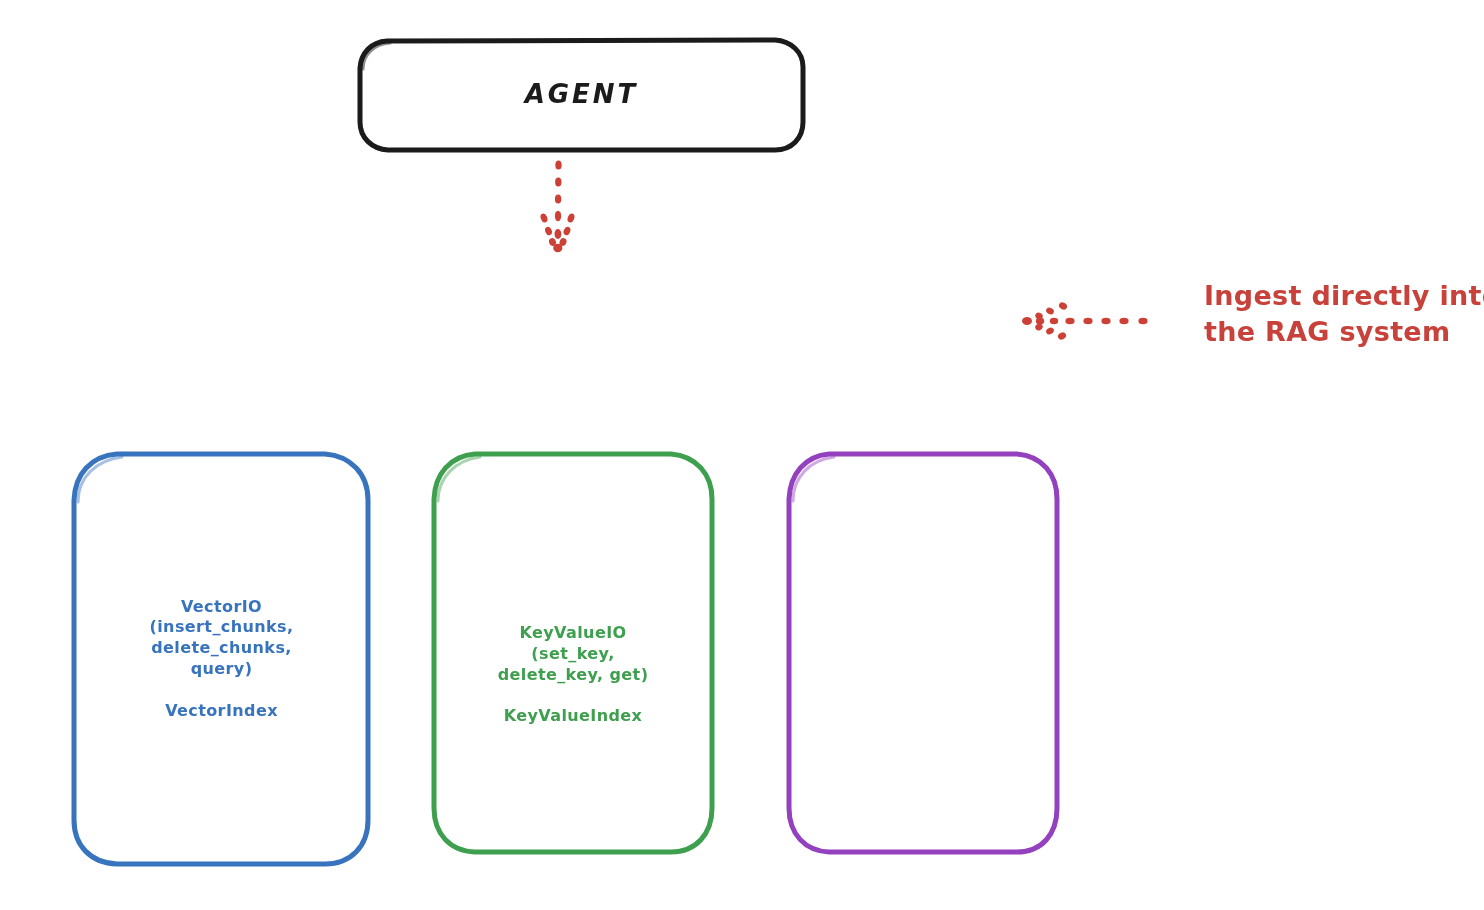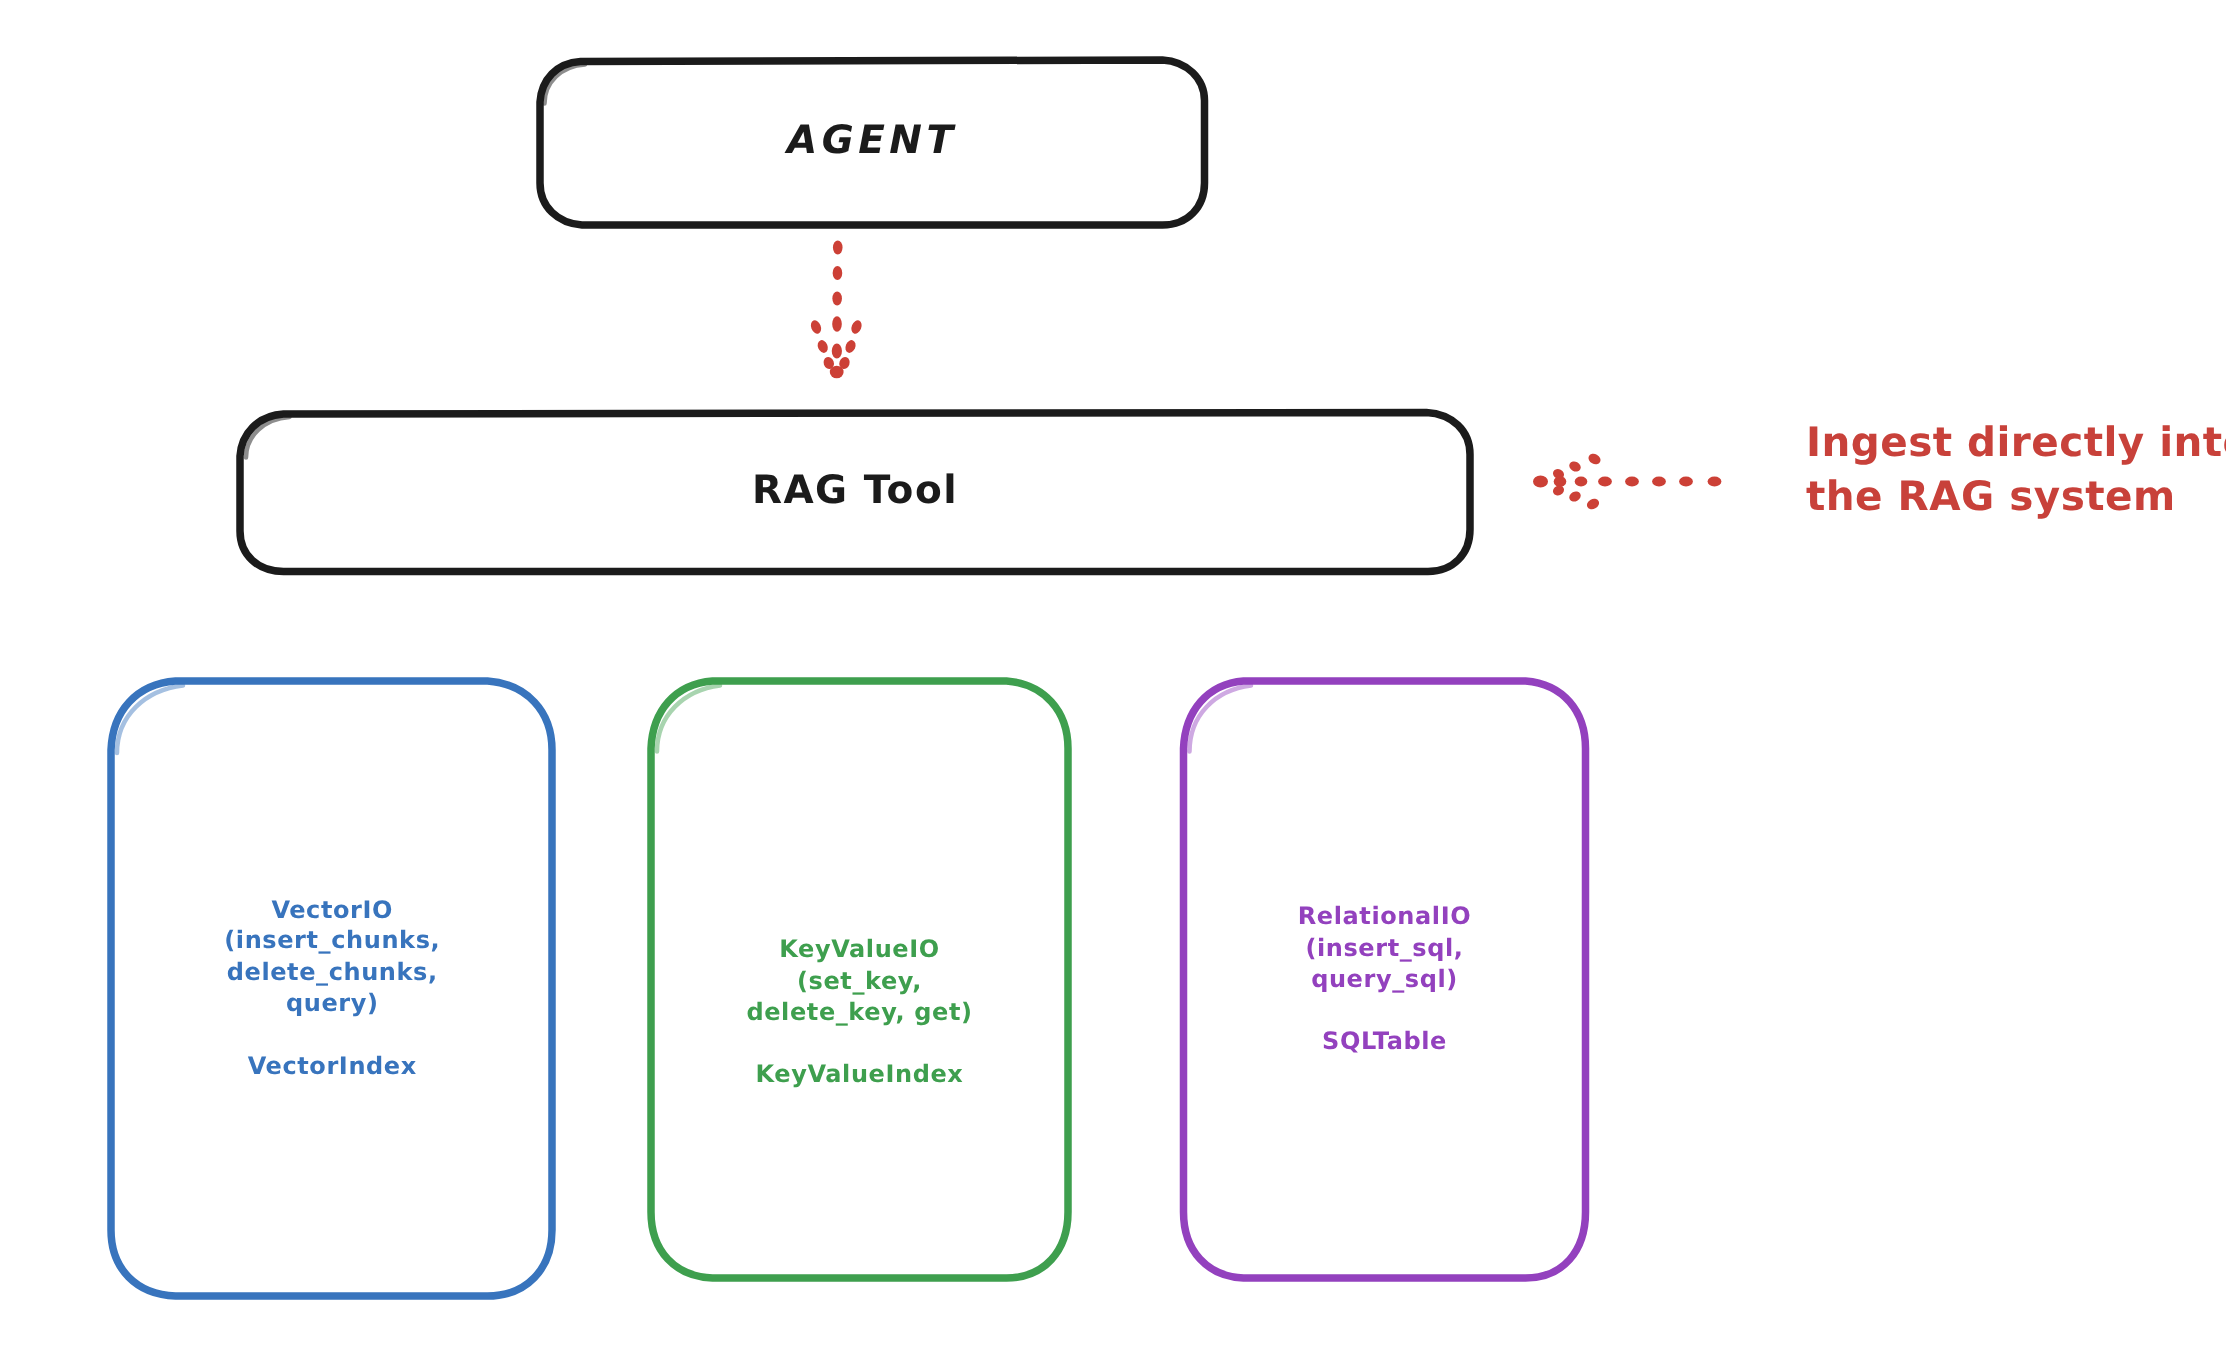--- a/index.html
+++ b/index.html
@@ -133,29 +133,20 @@
       <ellipse cx="44" cy="58" rx="3.2" ry="4.6" transform="rotate(-22 44 58)"></ellipse>
       <ellipse cx="48.5" cy="71" rx="3.2" ry="4.4" transform="rotate(-22 48.5 71)"></ellipse>
       <ellipse cx="52.5" cy="82" rx="3.4" ry="4.0" transform="rotate(-20 52.5 82)"></ellipse>
 
       <ellipse cx="71" cy="58" rx="3.2" ry="4.6" transform="rotate(22 71 58)"></ellipse>
       <ellipse cx="67" cy="71" rx="3.2" ry="4.4" transform="rotate(22 67 71)"></ellipse>
       <ellipse cx="63" cy="82" rx="3.4" ry="4.0" transform="rotate(20 63 82)"></ellipse>
     </g>
   </svg>
 
-  <div class="node" id="rag-tool-node">
-    <svg class="sketch" viewBox="0 0 826 112" preserveAspectRatio="none">
-      <path d="M32 4 C 15 5, 4 17, 3 32 L 3 82 C 3 98, 15 109, 32 109
-               L 795 109 C 812 109, 823 97, 823 81 L 823 31
-               C 823 15, 811 4, 794 3 L 32 4 Z" fill="#ffffff" stroke="#1b1b1b" stroke-width="5" stroke-linecap="round" stroke-linejoin="round"></path>
-      <path d="M36 6 C 19 7, 7 19, 7 33" fill="none" stroke="#1b1b1b" stroke-width="3" stroke-linecap="round" opacity="0.5"></path>
-    </svg>
-    <div class="label">RAG Tool</div>
-  </div>
 
   <svg class="arrow-svg" id="ingest-arrow" viewBox="0 0 130 46">
     <g fill="#cc4036">
       <ellipse cx="125" cy="23" rx="4.6" ry="3.3"></ellipse>
       <ellipse cx="106" cy="23" rx="4.6" ry="3.3"></ellipse>
       <ellipse cx="88" cy="23" rx="4.6" ry="3.3"></ellipse>
       <ellipse cx="70" cy="23" rx="4.6" ry="3.3"></ellipse>
       <ellipse cx="52" cy="23" rx="4.6" ry="3.3"></ellipse>
       <ellipse cx="36" cy="23" rx="4.2" ry="3.3"></ellipse>
       <ellipse cx="22" cy="23" rx="4.2" ry="3.6"></ellipse>
@@ -203,20 +194,15 @@
 KeyValueIndex</div>
   </div>
 
   <div class="node provider" id="relational-io-node">
     <svg class="sketch" viewBox="0 0 276 406" preserveAspectRatio="none">
       <path d="M44 4 C 20 6, 5 24, 4 49 L 4 358 C 4 384, 20 401, 44 402
                L 232 402 C 257 402, 272 384, 272 358 L 272 49
                C 272 24, 257 6, 232 4 L 44 4 Z" fill="#ffffff" stroke="#9341be" stroke-width="5" stroke-linecap="round" stroke-linejoin="round"></path>
       <path d="M49 7 C 25 10, 8 27, 8 51" fill="none" stroke="#9341be" stroke-width="3" stroke-linecap="round" opacity="0.45"></path>
     </svg>
-    <div class="label">RelationalIO
-(insert_sql,
-query_sql)
-
-SQLTable</div>
   </div>
 
 </div>
 
 </body></html>

